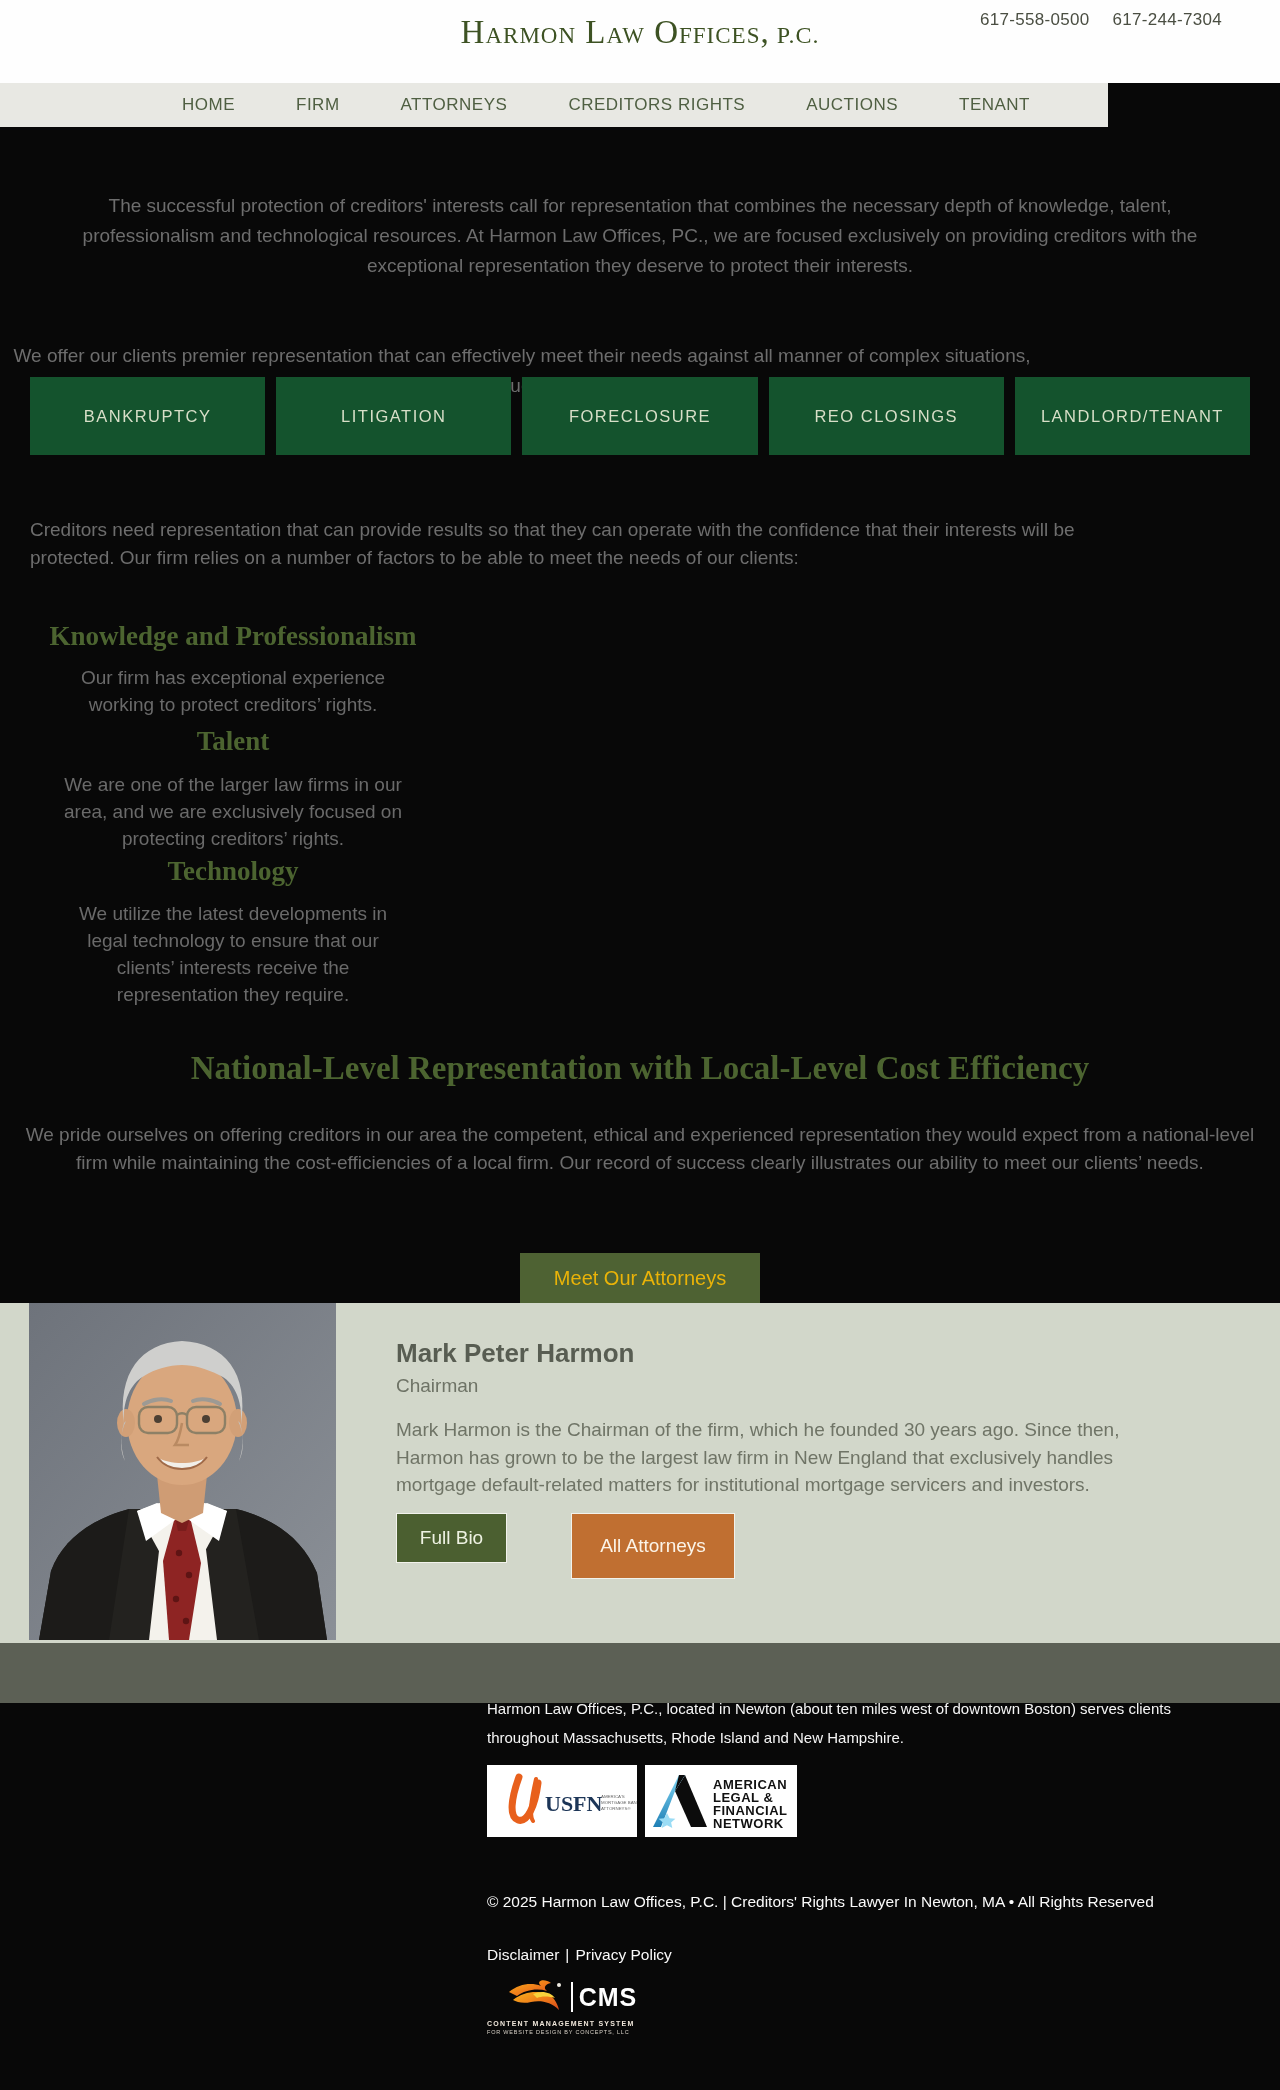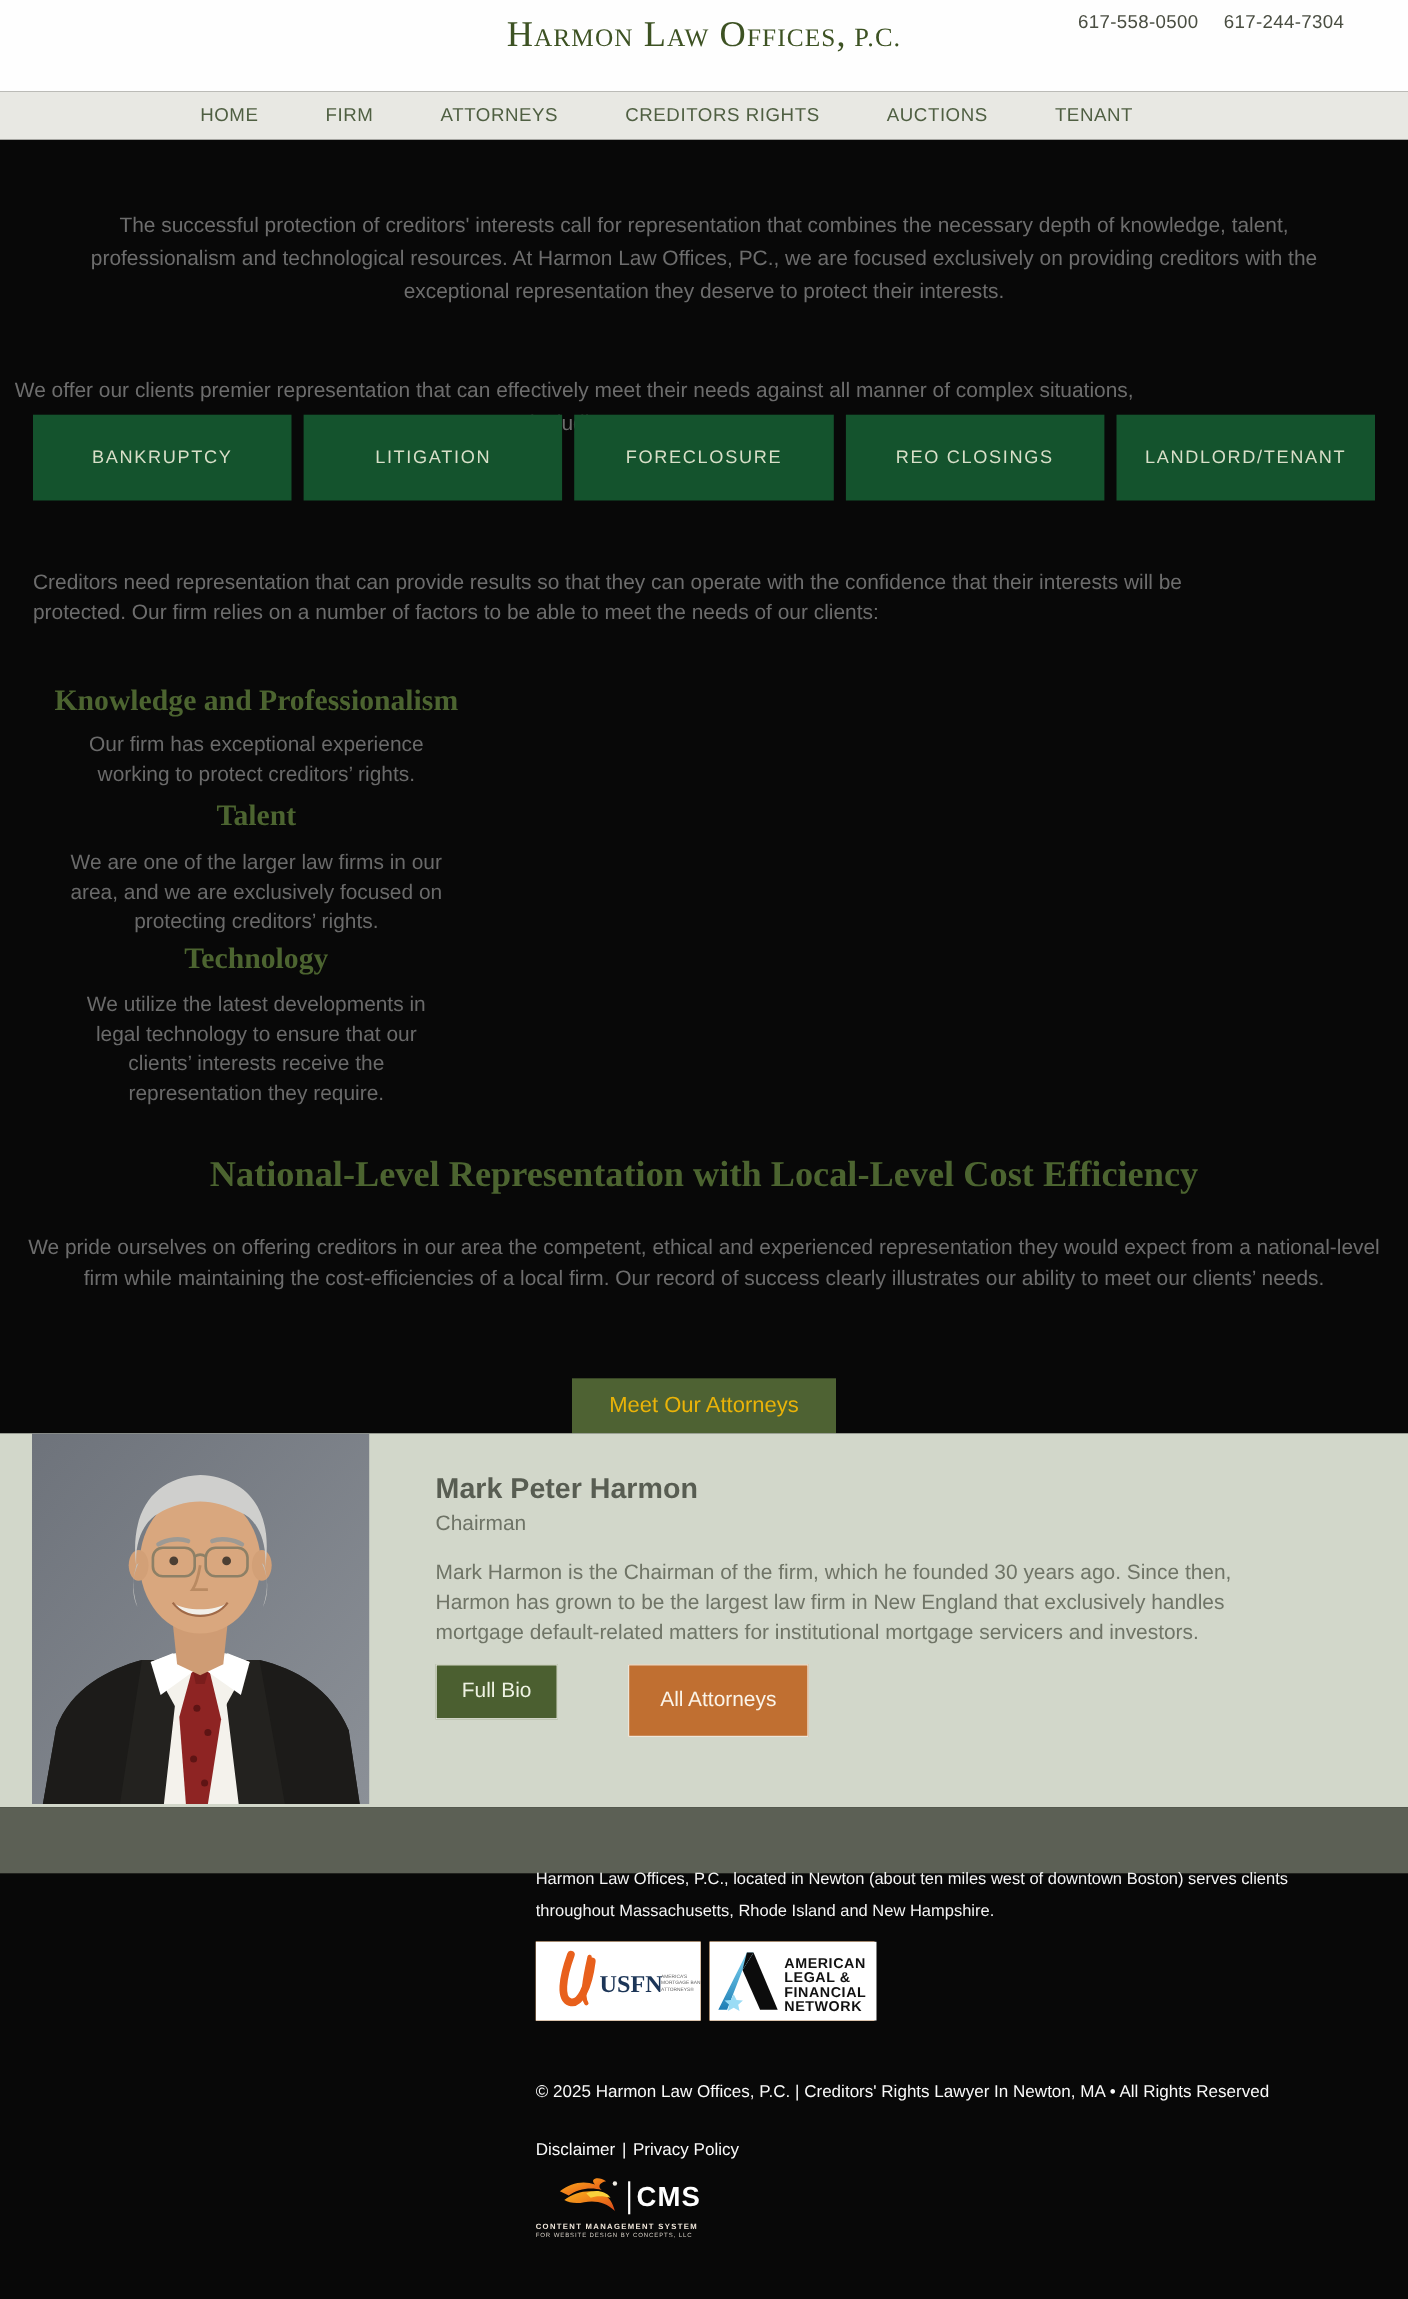--- a/index.html
+++ b/index.html
@@ -9,21 +9,21 @@
   
   .header{position:absolute;left:0;top:0;width:1280px;height:83px;background:#fefefe;}
   .logo{position:absolute;left:0;top:14px;width:100%;text-align:center;
         font-family:"Liberation Serif",serif;font-variant:small-caps;
         color:#3d5223;font-size:33px;letter-spacing:1px;}
   .logo .suffix{font-size:24px;}
   .phones{position:absolute;right:58px;top:10px;color:#4a4e42;font-size:17px;letter-spacing:.3px;}
   .phones span{margin-left:18px;}
 
   
-  .nav{position:absolute;left:0;top:83px;width:1280px;height:44px;background:#e8e8e3;
+  .nav{position:absolute;left:0;top:83px;width:1108px;height:44px;background:#e8e8e3;
        display:flex;align-items:center;gap:61px;padding-left:182px;box-sizing:border-box;}
   .nav a{color:#4f5f42;font-size:17px;letter-spacing:.5px;text-decoration:none;cursor:pointer;}
 
   
   .para{position:absolute;color:#6d6d6d;font-size:19px;line-height:30px;font-weight:300;}
   .p1{left:0;top:172px;width:1160px;margin-left:60px;text-align:center;}
   .p2{left:0;top:322px;width:1044px;text-align:center;}
   .p3{left:30px;top:497px;width:1120px;line-height:28px;}
 
   .practice-row{position:absolute;left:30px;top:377px;width:1220px;display:flex;gap:11px;}

